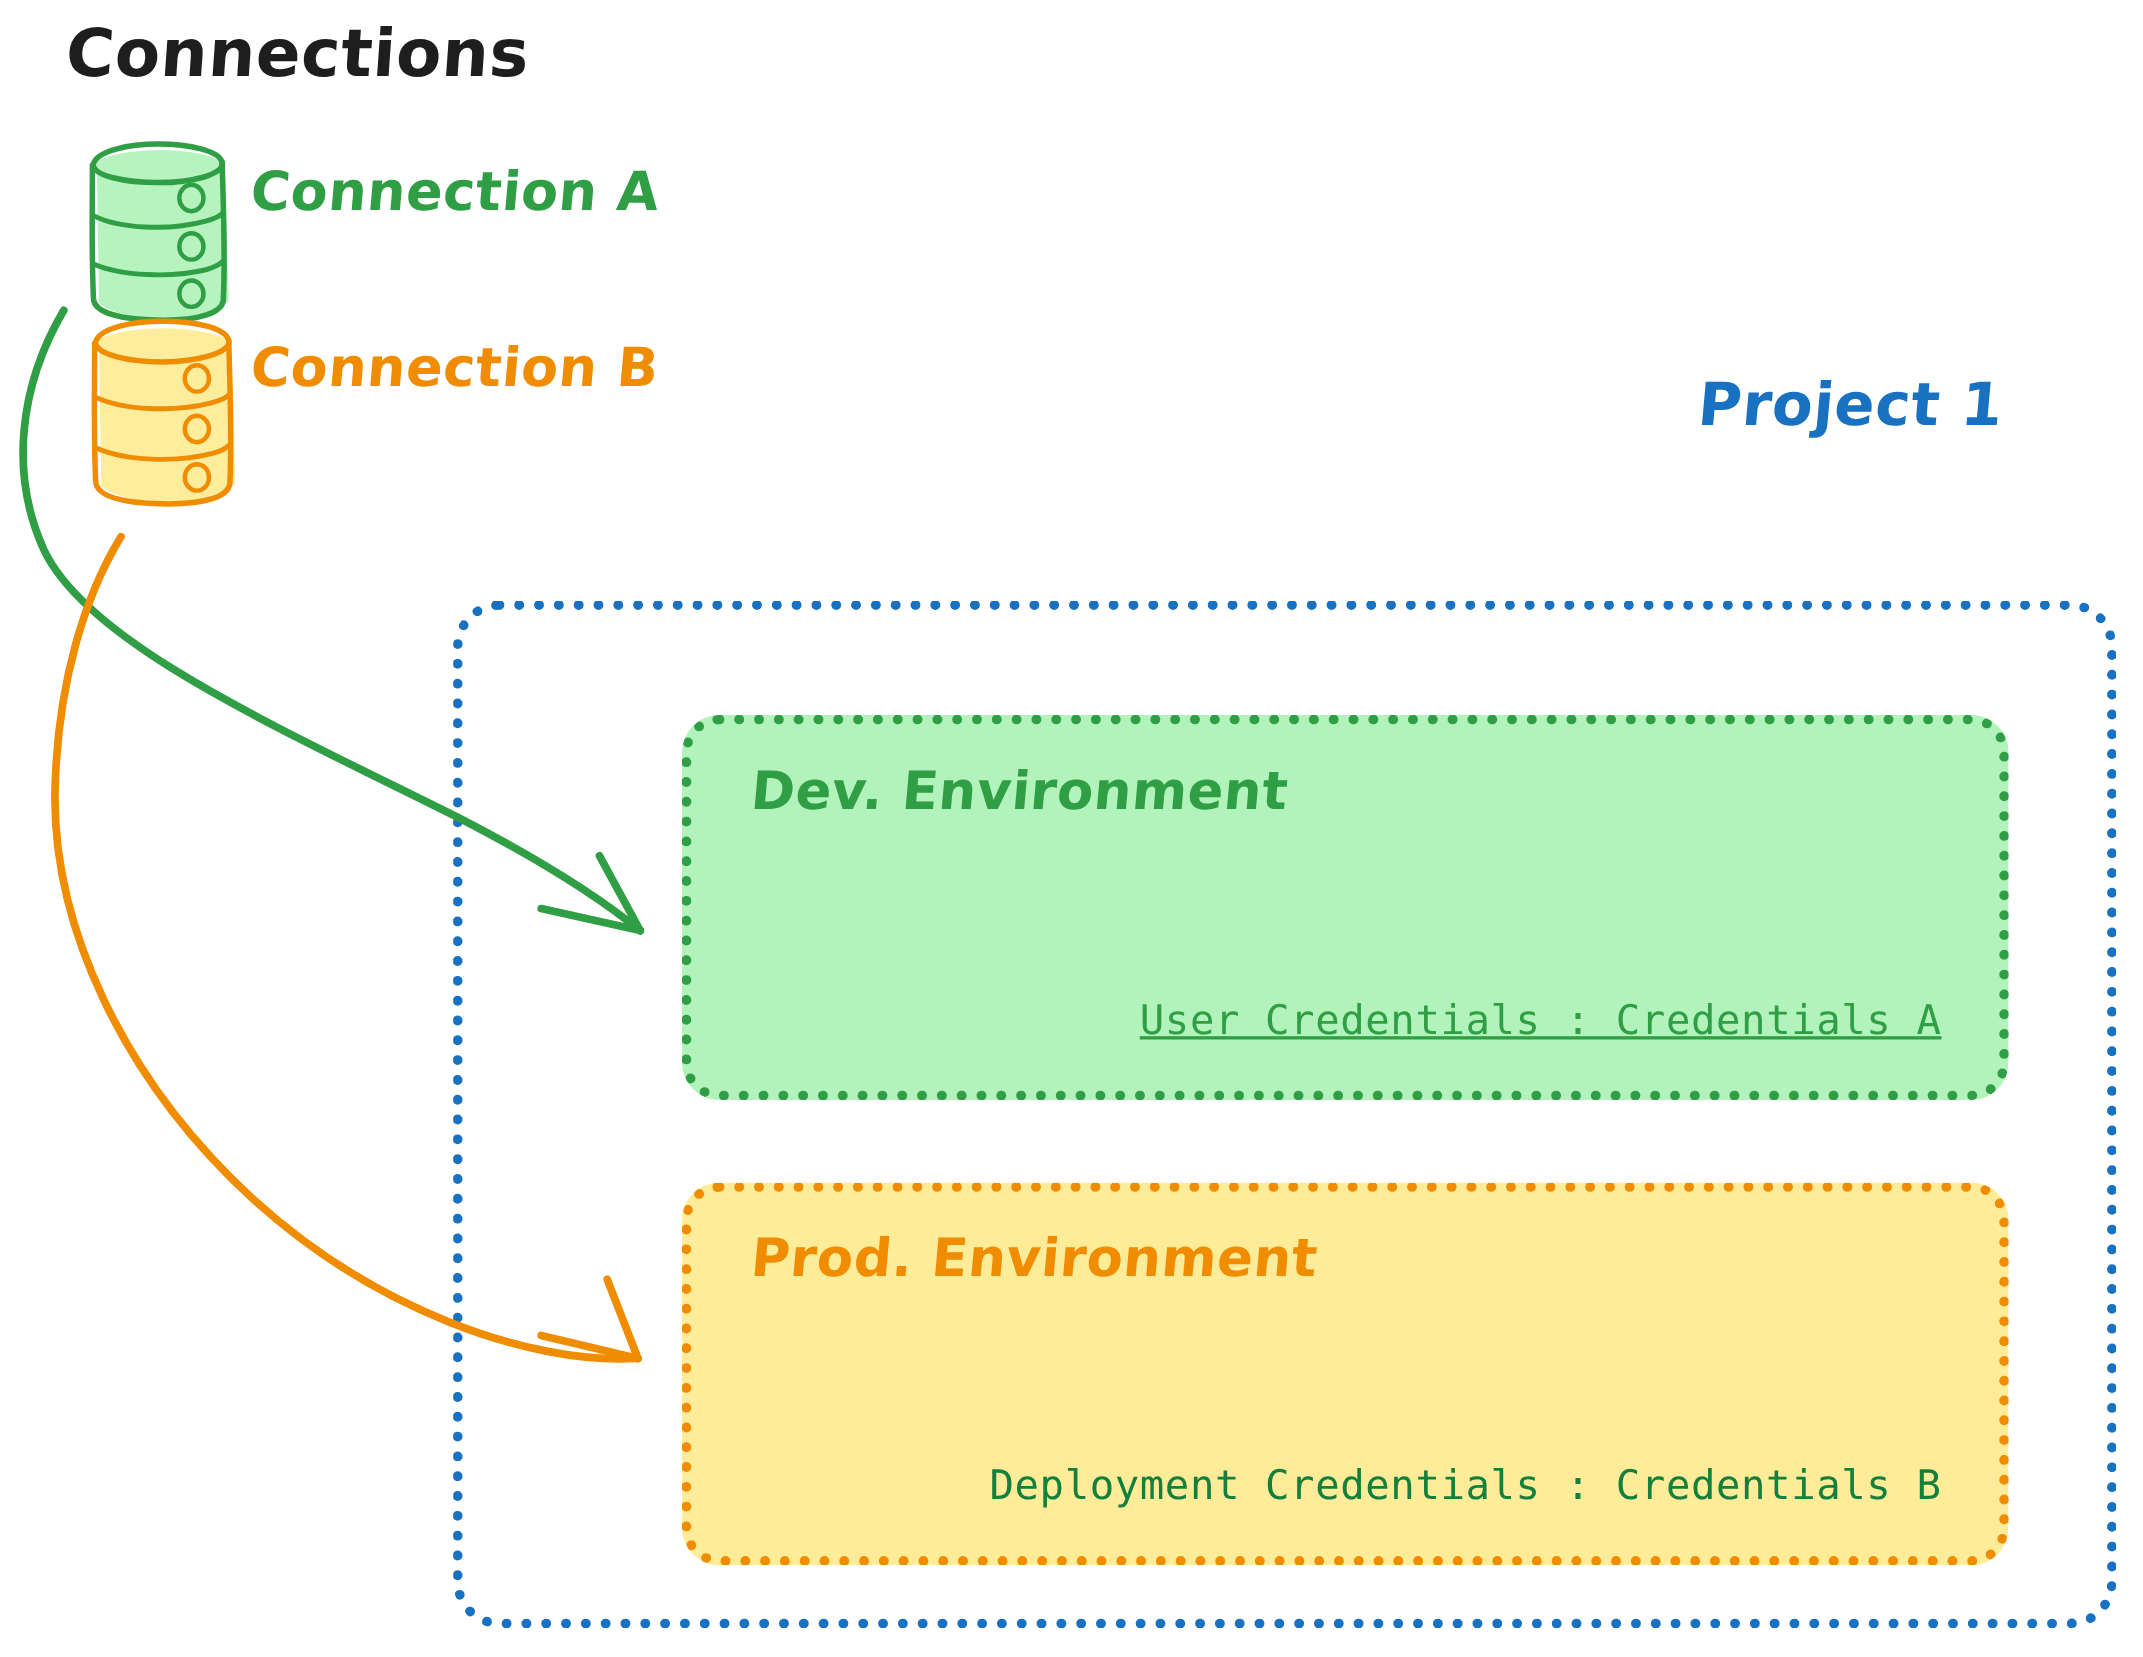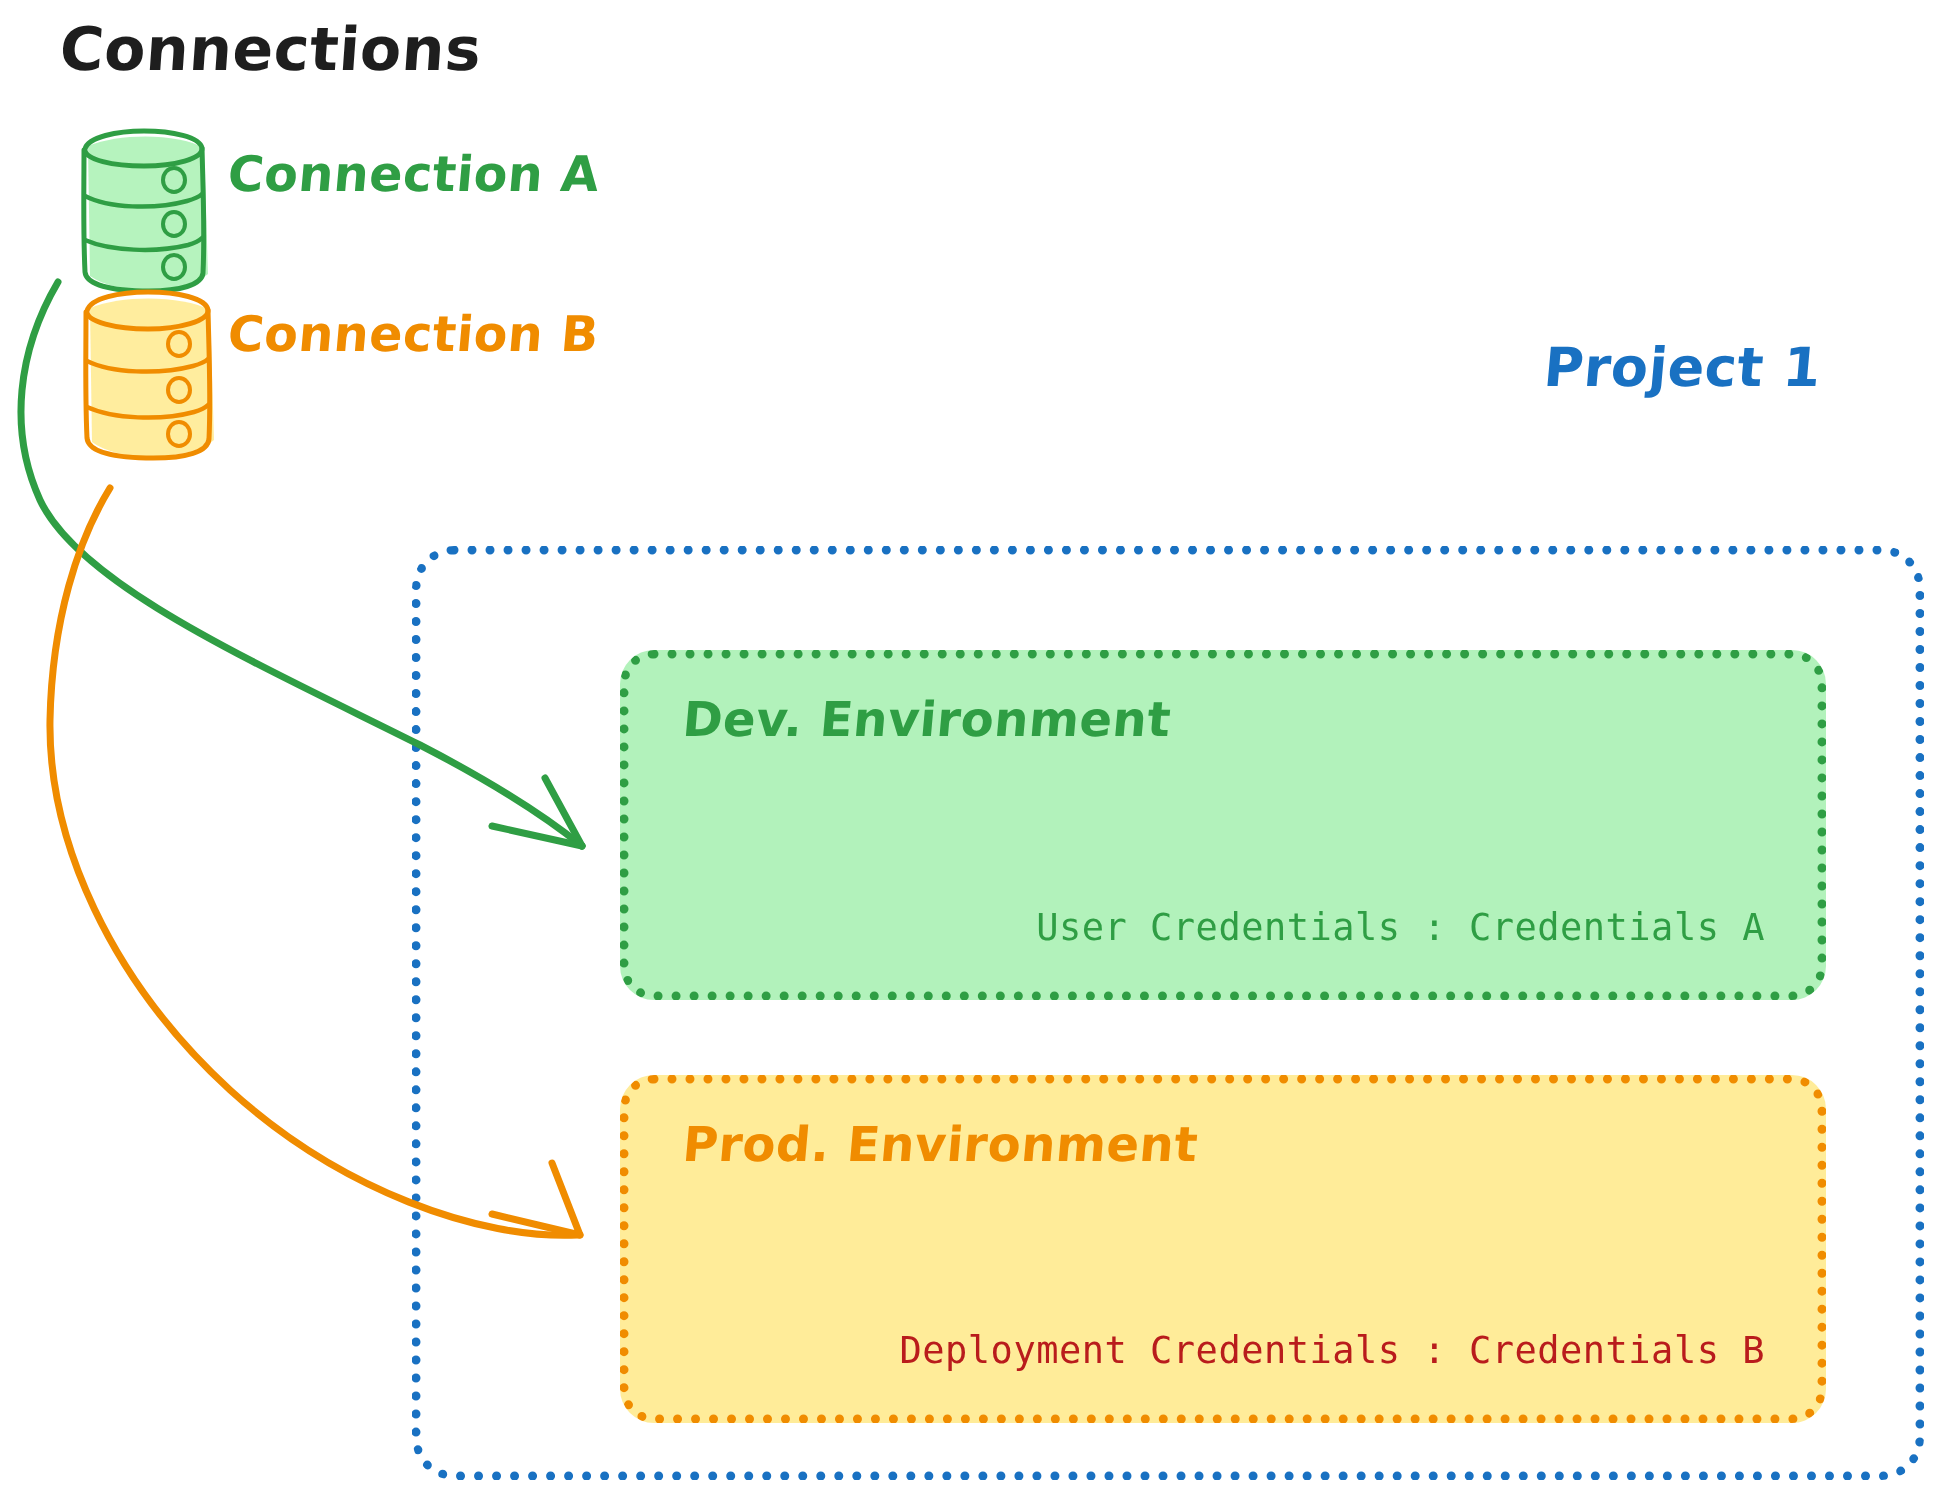--- a/index.html
+++ b/index.html
@@ -120,22 +120,22 @@
 
   .env-cred {
     position: absolute;
     right: 52px;
     bottom: 42px;
     font-family: "DejaVu Sans Mono", monospace;
     font-size: 37px;
     letter-spacing: 0.5px;
     white-space: nowrap;
   }
-  #dev-env-cred { color: #2f9e44; }
-  #prod-env-cred { color: #b91c1c; }
+  #dev-env-cred { color: #2f9e44; text-decoration: underline; }
+  #prod-env-cred { color: #15803d; }
 
   
   #arrows {
     position: absolute;
     left: 0;
     top: 0;
     width: 1948px;
     height: 1506px;
     pointer-events: none;
   }

